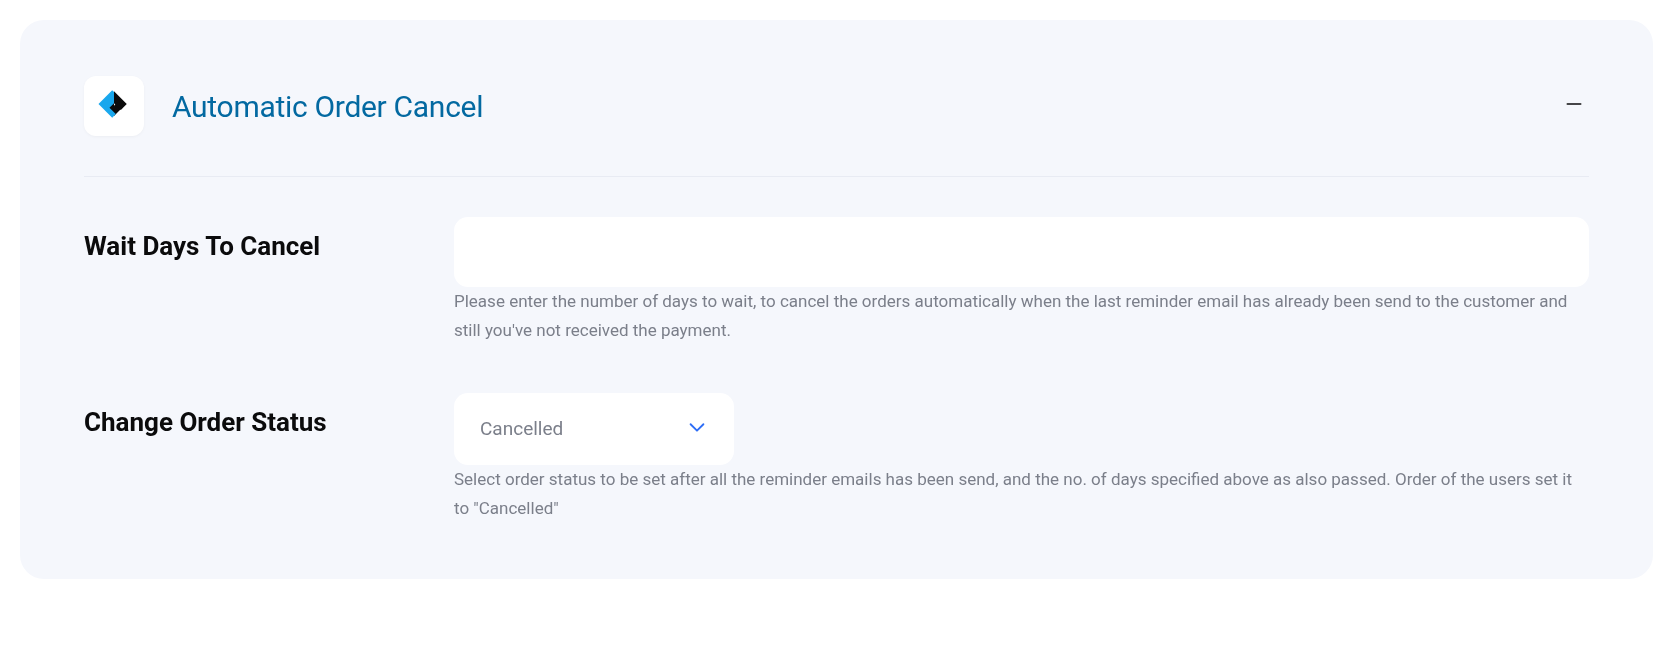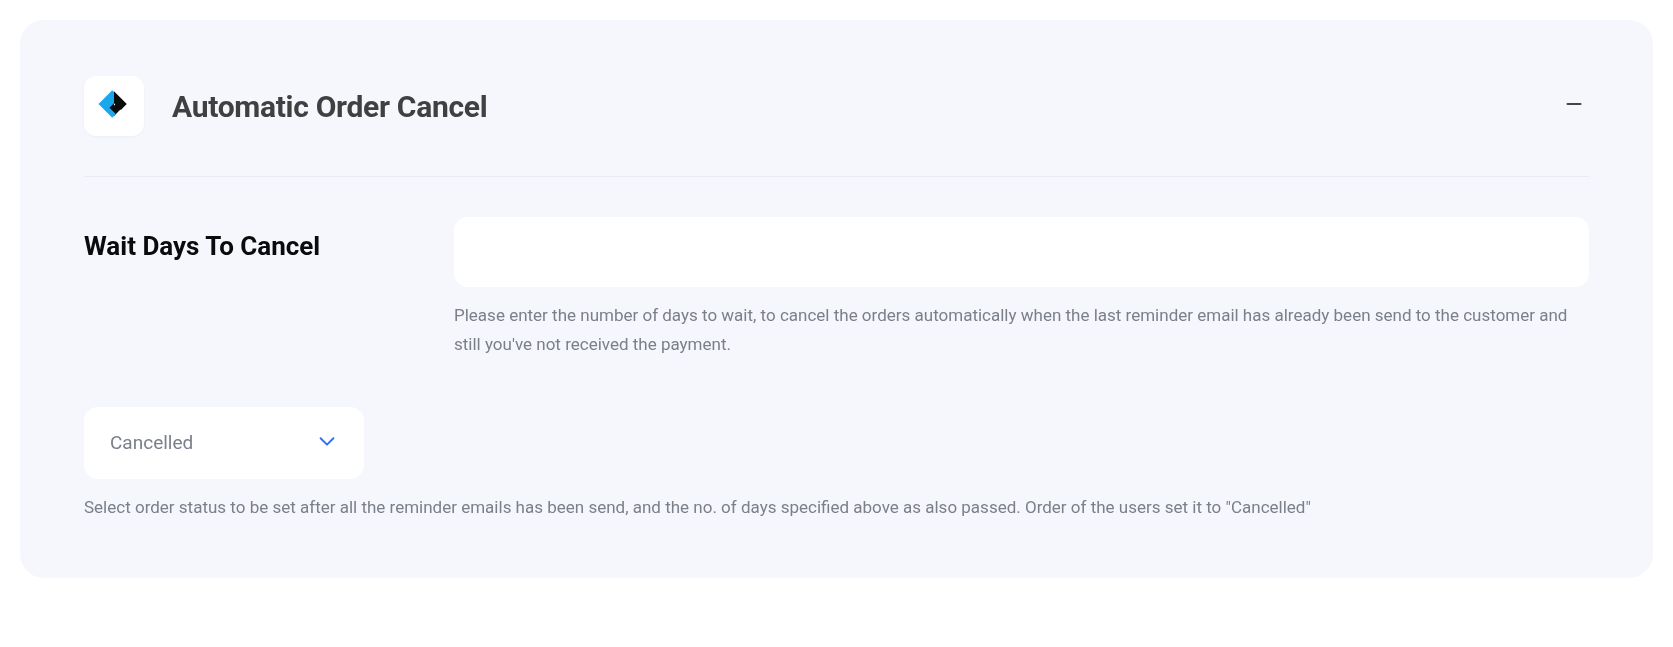--- a/index.html
+++ b/index.html
@@ -37,22 +37,22 @@
       height: 60px;
       background: #ffffff;
       border-radius: 12px;
       display: flex;
       align-items: center;
       justify-content: center;
       box-shadow: 0 1px 3px rgba(0,0,0,0.04);
     }
     .panel-title {
       font-size: 30px;
-      font-weight: 700;
-      color: #404040;
+      font-weight: 400;
+      color: #0369a1;
       letter-spacing: -0.3px;
     }
     .collapse-btn {
       width: 30px;
       height: 30px;
       display: flex;
       align-items: center;
       justify-content: center;
       cursor: pointer;
       color: #0b0b0c;
@@ -104,21 +104,21 @@
       text-align: right;
     }
     .select-chevron {
       color: #2d6df6;
       flex-shrink: 0;
     }
     .help-text {
       font-size: 17px;
       color: #7b7f8a;
       line-height: 1.7;
-      margin-top: 14px;
+      margin-top: 0;
     }
   </style>
 </head>
 <body>
 
 <div class="panel">
   <div class="panel-header">
     <div class="panel-header-left">
       <div class="app-icon-box">
         <span>
@@ -150,20 +150,21 @@
 
   <div class="form-row">
     <div class="form-label">Wait Days To Cancel</div>
     <div class="form-control-area">
       <input type="text" class="text-input" value="" style="">
       <p class="help-text">Please enter the number of days to wait, to cancel the orders automatically when the last reminder email has already been send to the customer and still you've not received the payment.</p>
     </div>
   </div>
 
   <div class="form-row">
+    <div class="form-label">Change Order Status</div>
     <div class="form-control-area">
       <div class="select-wrap">
         <span class="select-value">Cancelled</span>
         <span class="select-chevron">
           <svg width="22" height="22" viewBox="0 0 24 24" fill="none" stroke="currentColor" stroke-width="2" stroke-linecap="round" stroke-linejoin="round">
             <polyline points="5 9 12 16 19 9"></polyline>
           </svg>
         </span>
       </div>
       <p class="help-text">Select order status to be set after all the reminder emails has been send, and the no. of days specified above as also passed. Order of the users set it to "Cancelled"</p>

